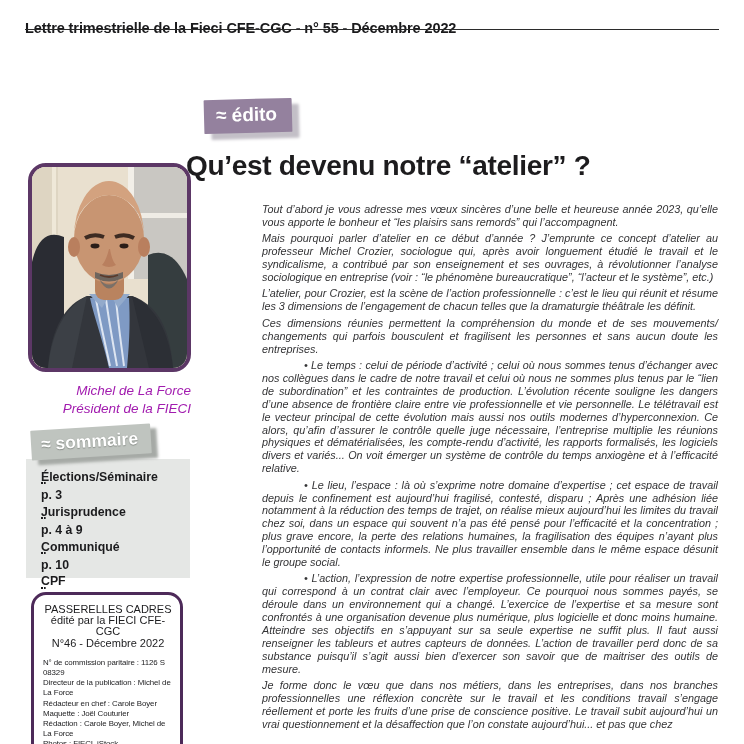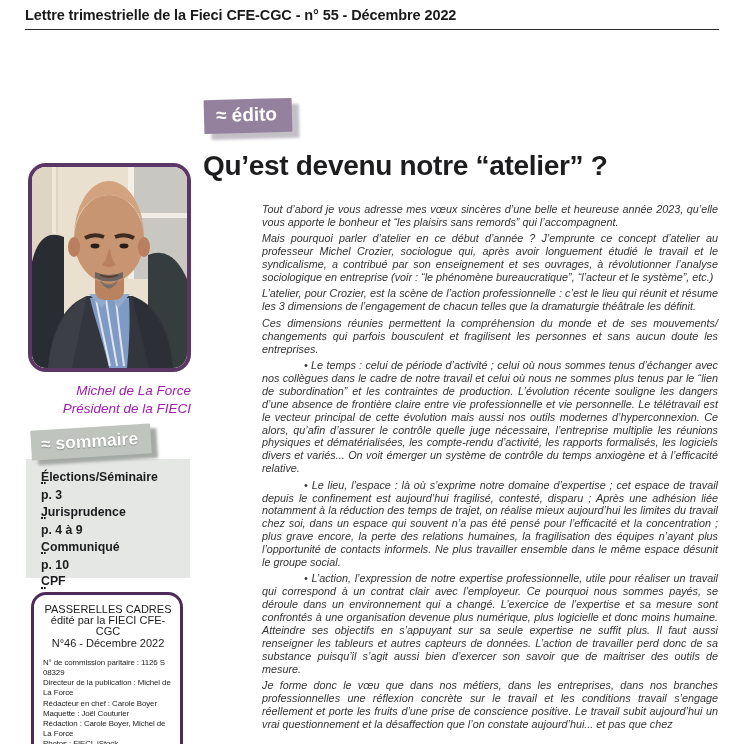--- a/index.html
+++ b/index.html
@@ -1,27 +1,27 @@
 <!DOCTYPE html>
 <html><head>
 <meta charset="utf-8">
 <style>
   html,body { margin:0; padding:0; background:#ffffff; }
   body { width:744px; height:744px; overflow:hidden; font-family:"Liberation Sans", sans-serif; }
   .page { position:relative; width:744px; height:744px; background:#ffffff; overflow:hidden; }
 
-  .header-title { position:absolute; left:25px; top:7px; font-size:14.5px; font-weight:bold;
+  .header-title { position:absolute; left:25px; top:20px; font-size:14.5px; font-weight:bold;
     color:#1a1a1c; letter-spacing:-0.1px; white-space:nowrap; }
   .header-rule { position:absolute; left:25px; top:29px; width:694px; height:1px; background:#2b2b2b; }
 
   .edito-badge { position:absolute; left:204px; top:99px; background:#94819e; color:#ffffff;
     font-weight:bold; font-size:19px; padding:5px 15px 7px 12px; transform:rotate(-1.5deg);
     box-shadow:7px 6px 3px #c3bfc7; border-radius:1px; }
 
-  .page-title { position:absolute; left:203px; top:150px; width:520px; font-size:28px; font-weight:bold;
+  .page-title { position:absolute; left:186px; top:150px; width:520px; font-size:28px; font-weight:bold;
     color:#1d1c1e; letter-spacing:-0.3px; white-space:nowrap; }
 
   .photo-frame { position:absolute; left:28px; top:163px; width:155px; height:201px;
     border:4px solid #5c3766; border-radius:18px; overflow:hidden; background:#e9e0cf; }
 
   .photo-caption { position:absolute; left:20px; top:382px; width:171px; text-align:right;
     font-style:italic; font-size:13.5px; line-height:17.5px; color:#a21caf; }
 
   .sommaire-panel { position:absolute; left:26px; top:459px; width:164px; height:119px; background:#e5e7e5; }
   .sommaire-badge { position:absolute; left:31px; top:427px; background:#bfc4bf; color:#ffffff;

